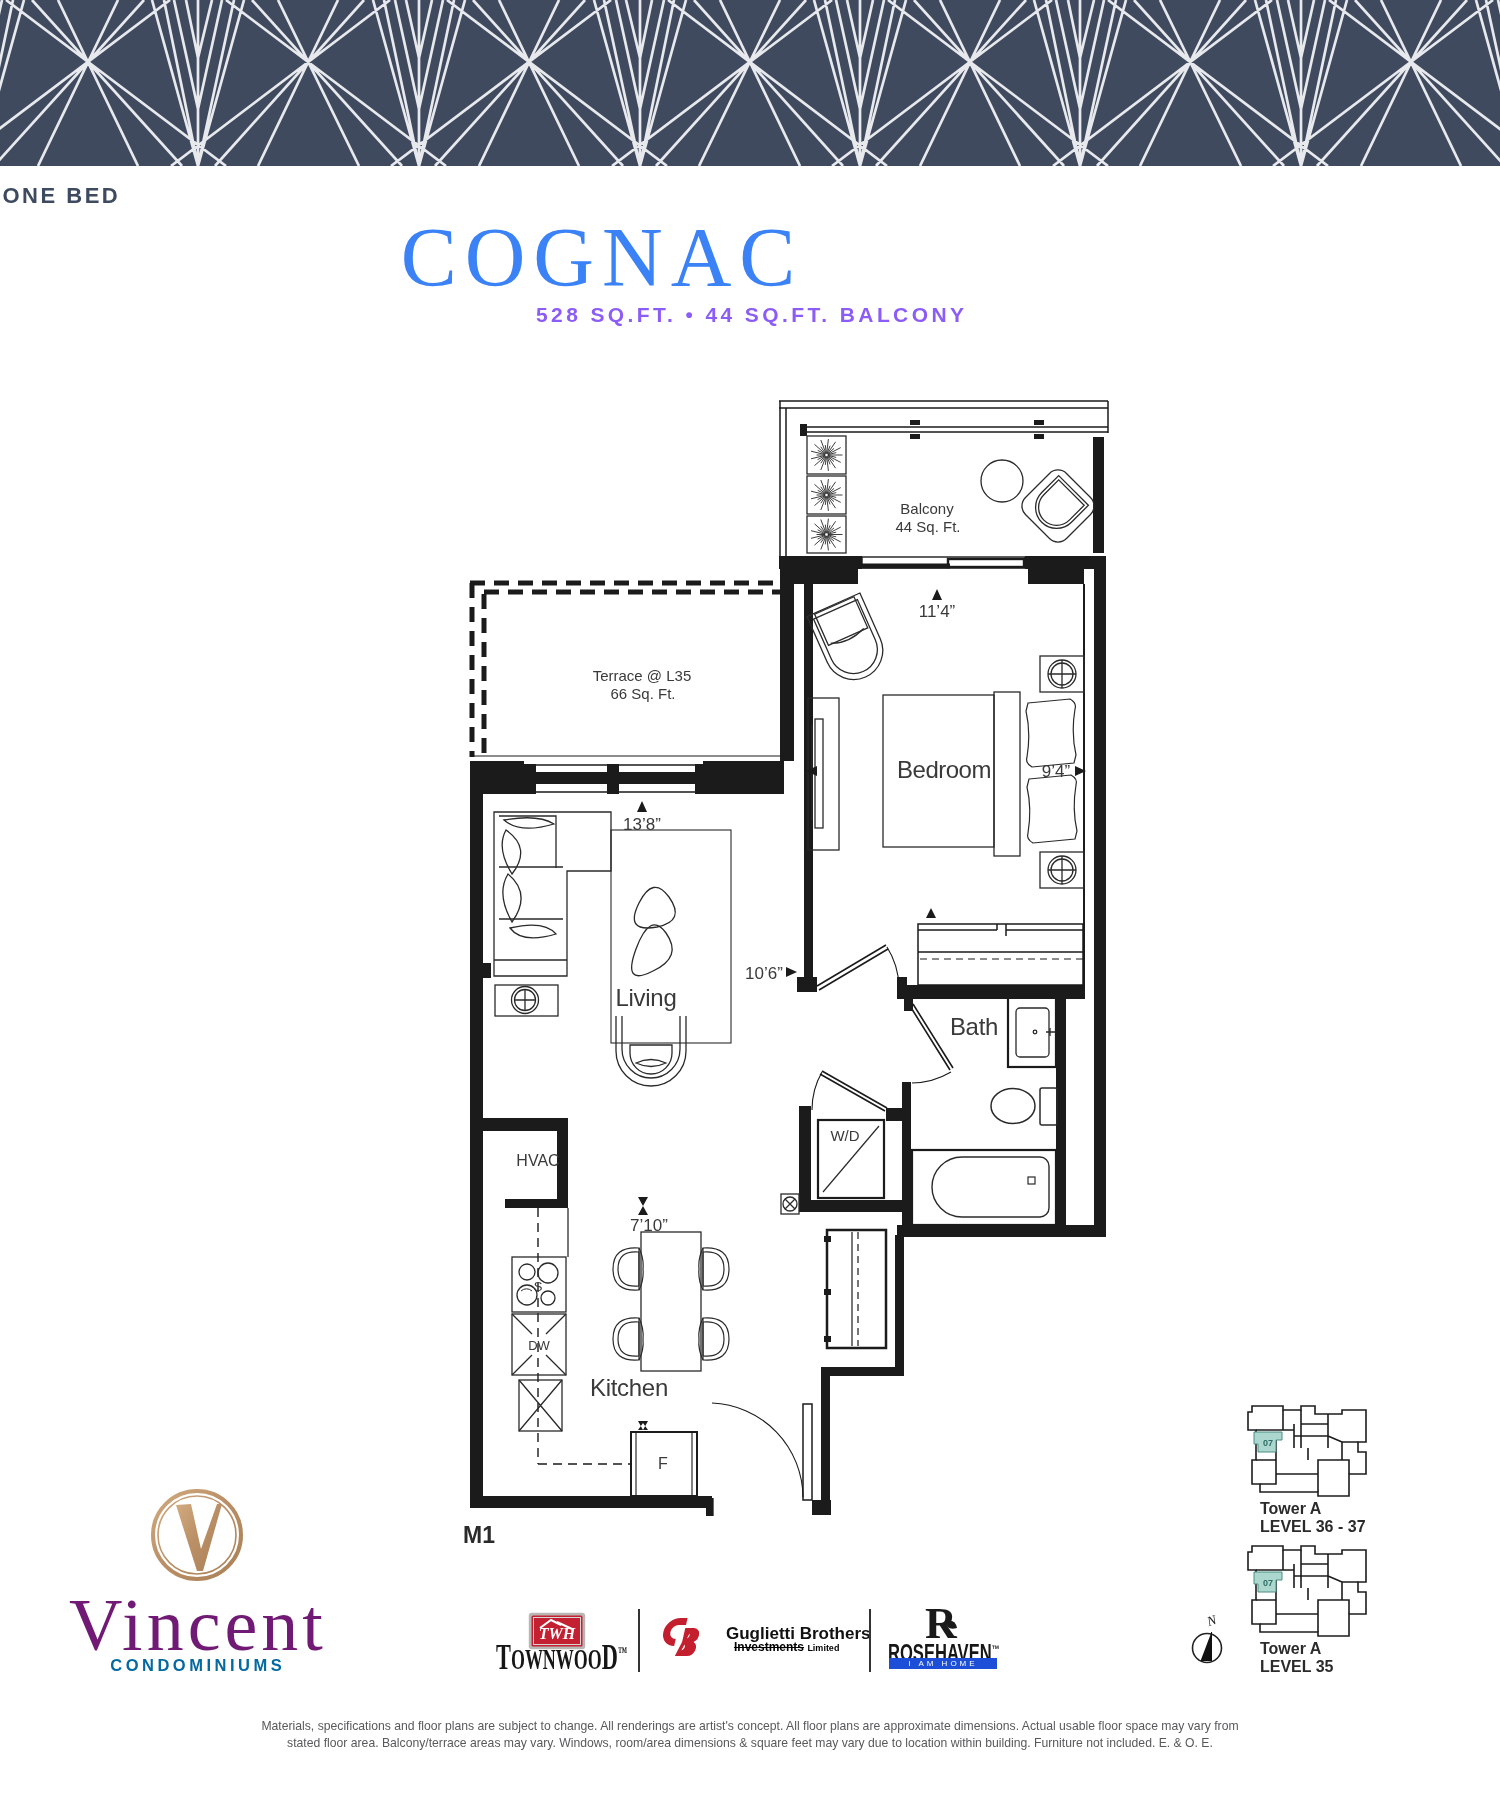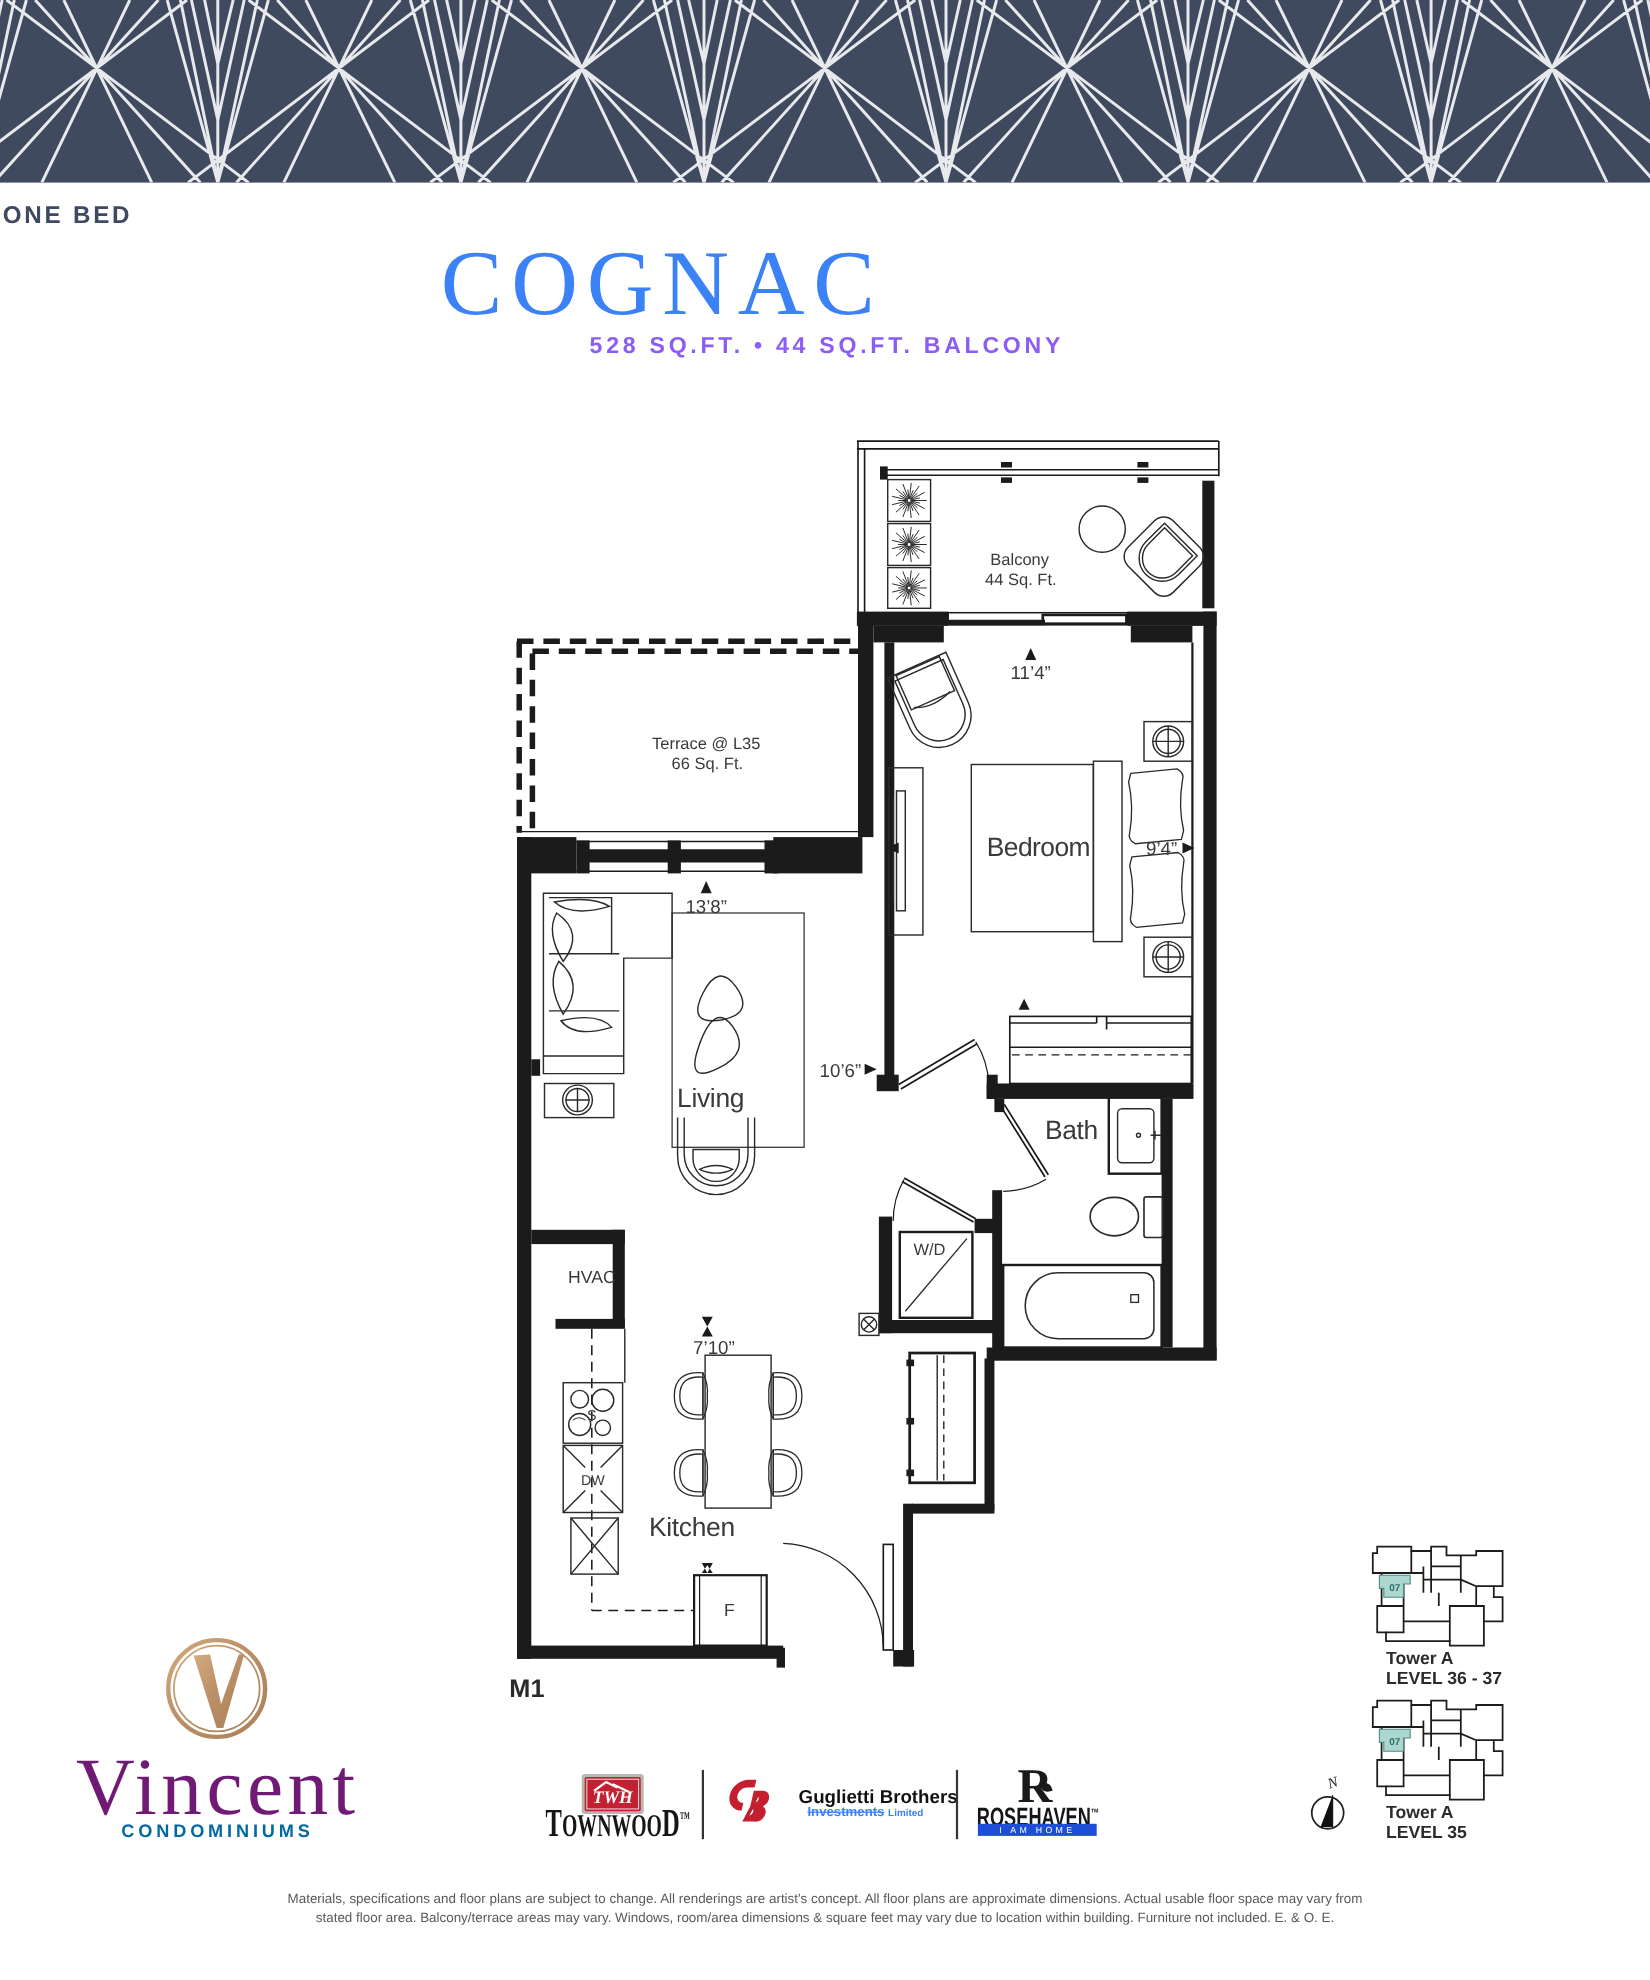--- a/index.html
+++ b/index.html
@@ -397,21 +397,21 @@
 <svg class="abs" style="left:654px;top:1612px;" width="50" height="50" viewBox="0 0 50 50">
 <g transform="skewX(-13)" fill="#c41f2e">
 <path d="M24 6 a14 14 0 1 0 0 28 l0 -7 a7 7 0 1 1 0 -14 l7 0 0 -7 z" transform="translate(4 0)"></path>
 <path d="M26 13 l9 0 a7.5 7.5 0 0 1 2.5 14 a7.5 7.5 0 0 1 -4.5 14 l-11 0 4 -14 z m5.5 5.5 l-1.5 5 a3.4 3.4 0 0 0 1.5 -5 z m-2.5 11 l-1.8 6 a3.8 3.8 0 0 0 1.8 -6 z" transform="translate(9 3)"></path>
 </g>
 <rect x="43" y="5" width="5" height="5" fill="#c41f2e" transform="skewX(-13) translate(12 0)"></rect>
 </svg>
 
 <div class="abs" style="left:706px;top:1625px;width:180px;font-size:17px;font-weight:700;color:#111;line-height:1;white-space:nowrap;margin-left:20px;">Guglietti Brothers</div>
 
-<div class="abs" style="left:734px;top:1641px;width:160px;font-size:12px;font-weight:700;color:#3b82f6;line-height:1;white-space:nowrap;"><span style="text-decoration:line-through">Investments</span> <span style="font-size:9px">Limited</span></div>
+<div class="abs" style="left:734px;top:1641px;width:160px;font-size:12px;font-weight:700;color:#000000;line-height:1;white-space:nowrap;"><span style="text-decoration:line-through">Investments</span> <span style="font-size:9px">Limited</span></div>
 
 <div class="abs" style="left:869px;top:1609px;width:1.5px;height:63px;background:#333;"></div>
 
 <svg class="abs" style="left:915px;top:1604px;" width="52" height="40" viewBox="0 0 52 40">
 <text x="26" y="34" text-anchor="middle" font-family="Liberation Serif,serif" font-size="44" font-weight="bold" fill="#1a1a1a">R</text>
 <path d="M30 18 q10 -4 12 6 q-10 3 -12 -6 z" fill="#1a1a1a"></path>
 </svg>
 
 <div class="abs" style="left:888px;top:1641px;width:180px;transform:scaleX(0.69);transform-origin:0 0;font-size:24px;font-weight:700;color:#161616;white-space:nowrap;line-height:1;font-family:'Liberation Sans',sans-serif;">ROSEHAVEN<span style="font-size:11px;vertical-align:8px">™</span></div>
 

